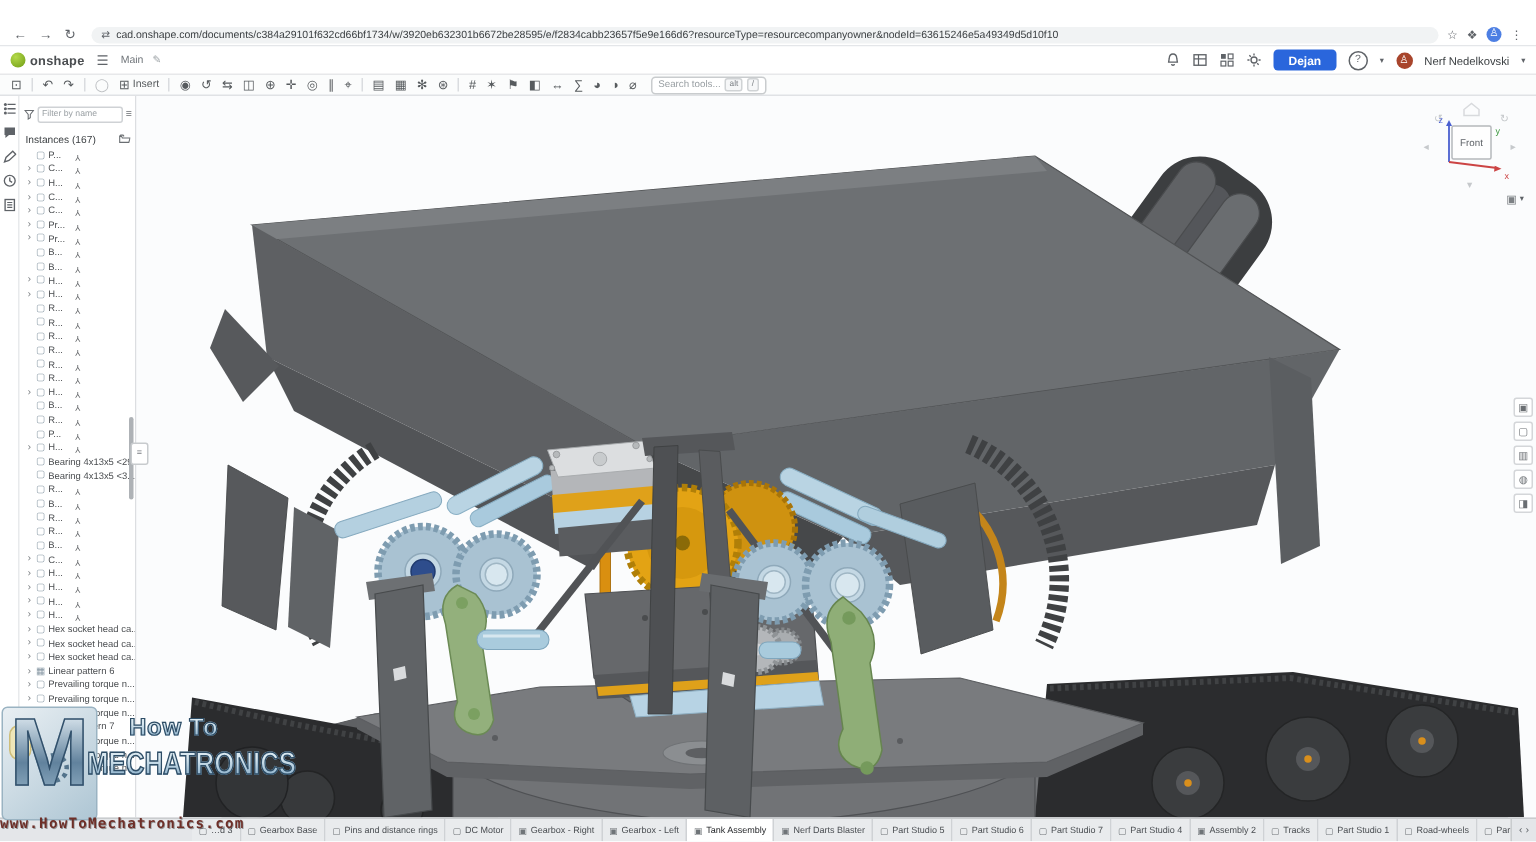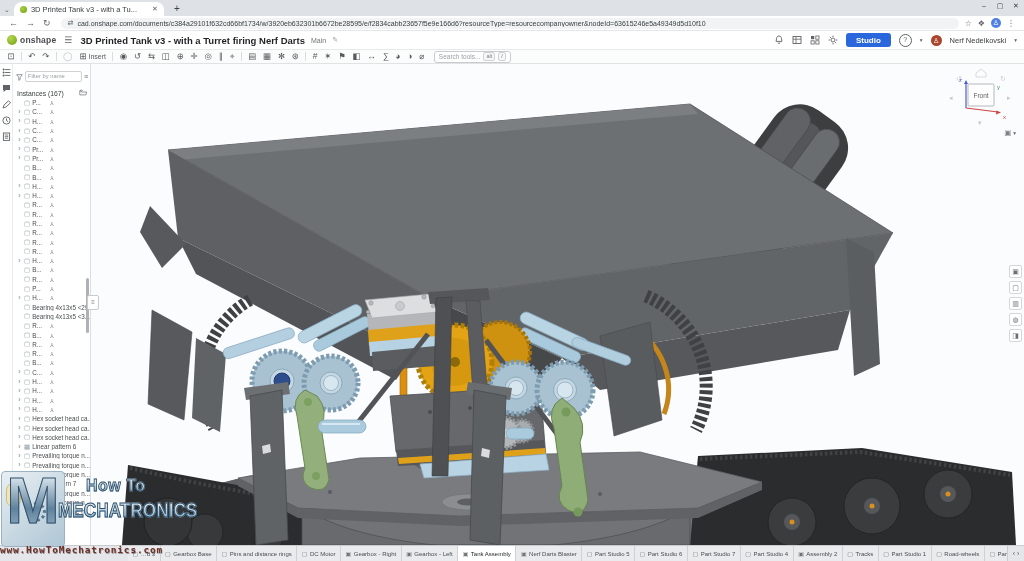--- a/index.html
+++ b/index.html
@@ -87,34 +87,20 @@
   .m-letter{position:absolute;left:0;top:-8px;width:100%;text-align:center;font-size:64px;font-weight:bold;background:linear-gradient(#dfeaf1 15%,#61829d 60%,#9fbccf);-webkit-background-clip:text;background-clip:text;color:transparent;-webkit-text-stroke:1px #31506b;}
   .wm-howto{position:absolute;left:86px;top:477px;font-size:16px;font-weight:bold;letter-spacing:.5px;background:linear-gradient(#d9e8f0 30%,#6f9cbd);-webkit-background-clip:text;background-clip:text;color:transparent;-webkit-text-stroke:.8px #2e4d66;z-index:30;white-space:nowrap;text-align:center;}
   .wm-mech{position:absolute;left:58px;top:498px;font-size:21px;font-weight:bold;background:linear-gradient(#d9e8f0 30%,#6f9cbd);-webkit-background-clip:text;background-clip:text;color:transparent;-webkit-text-stroke:1px #2e4d66;transform:scaleX(.82);transform-origin:left;z-index:30;white-space:nowrap;}
   .wm-url{position:absolute;left:0;top:544px;font-family:"DejaVu Sans Mono",monospace;font-size:9.5px;font-weight:bold;color:#6e2f28;letter-spacing:.8px;text-shadow:.6px .6px 0 rgba(0,0,0,.35);z-index:31;white-space:nowrap;}
 </style>
 </head>
 <body>
 
 <div id="app">
 
-  <div class="chrome-tabs">
-    <span class="tab-search">⌄</span>
-    <div class="b-tab">
-      <span class="favicon"></span>
-      <span class="tab-title">3D Printed Tank v3 - with a Tu...</span>
-      <span class="tab-close">✕</span>
-    </div>
-    <span class="new-tab">+</span>
-    <div class="win-controls">
-      <span>–</span>
-      <span>▢</span>
-      <span>✕</span>
-    </div>
-  </div>
 
   <div class="chrome-url">
     <span class="nav-ic">←</span>
     <span class="nav-ic">→</span>
     <span class="nav-ic">↻</span>
     <div class="omnibox">
       <span class="omni-tune">⇄</span>
       <span class="url-text">cad.onshape.com/documents/c384a29101f632cd66bf1734/w/3920eb632301b6672be28595/e/f2834cabb23657f5e9e166d6?resourceType=resourcecompanyowner&amp;nodeId=63615246e5a49349d5d10f10</span>
     </div>
     <div class="url-right">
@@ -124,21 +110,20 @@
       <span class="uic">⋮</span>
     </div>
   </div>
 
   <div class="os-header">
     <div class="os-logo">
       <span class="os-logo-mark"></span>
       <span class="os-logo-text">onshape</span>
     </div>
     <span class="hamburger">☰</span>
-    <span class="doc-title">3D Printed Tank v3 - with a Turret firing Nerf Darts</span>
     <span class="doc-ws">Main</span>
     <span class="doc-edit">✎</span>
     <div class="hdr-right">
       <span class="hdr-ic">
         <svg width="10" height="10" viewBox="0 0 10 10">
             <path d="M5 1C3.4 1 2.6 2.2 2.5 3.8L2.1 6.4h5.8L7.5 3.8C7.4 2.2 6.6 1 5 1z" fill="none" stroke="#5f6368" stroke-width=".9"></path>
             <path d="M4.1 7.6a.9.9 0 0 0 1.8 0" stroke="#5f6368" fill="none" stroke-width=".9"></path>
           </svg>
       </span>
       <span class="hdr-ic">
@@ -162,21 +147,21 @@
             <g stroke="#5f6368" stroke-width=".9">
               <line x1="5" y1="0.6" x2="5" y2="2"></line>
               <line x1="5" y1="8" x2="5" y2="9.4"></line>
               <line x1="0.6" y1="5" x2="2" y2="5"></line>
               <line x1="8" y1="5" x2="9.4" y2="5"></line>
               <line x1="1.9" y1="1.9" x2="2.9" y2="2.9"></line>
               <line x1="7.1" y1="7.1" x2="8.1" y2="8.1"></line>
             </g>
           </svg>
       </span>
-      <span class="share-btn">Studio</span>
+      <span class="share-btn">Dejan</span>
       <span class="help-circle">?</span>
       <span class="caret">▾</span>
       <span class="os-avatar">♙</span>
       <span class="user-name">Nerf Nedelkovski</span>
       <span class="caret">▾</span>
     </div>
   </div>
 
   <div class="os-toolbar">
     <span style="display:flex;align-items:center;">

